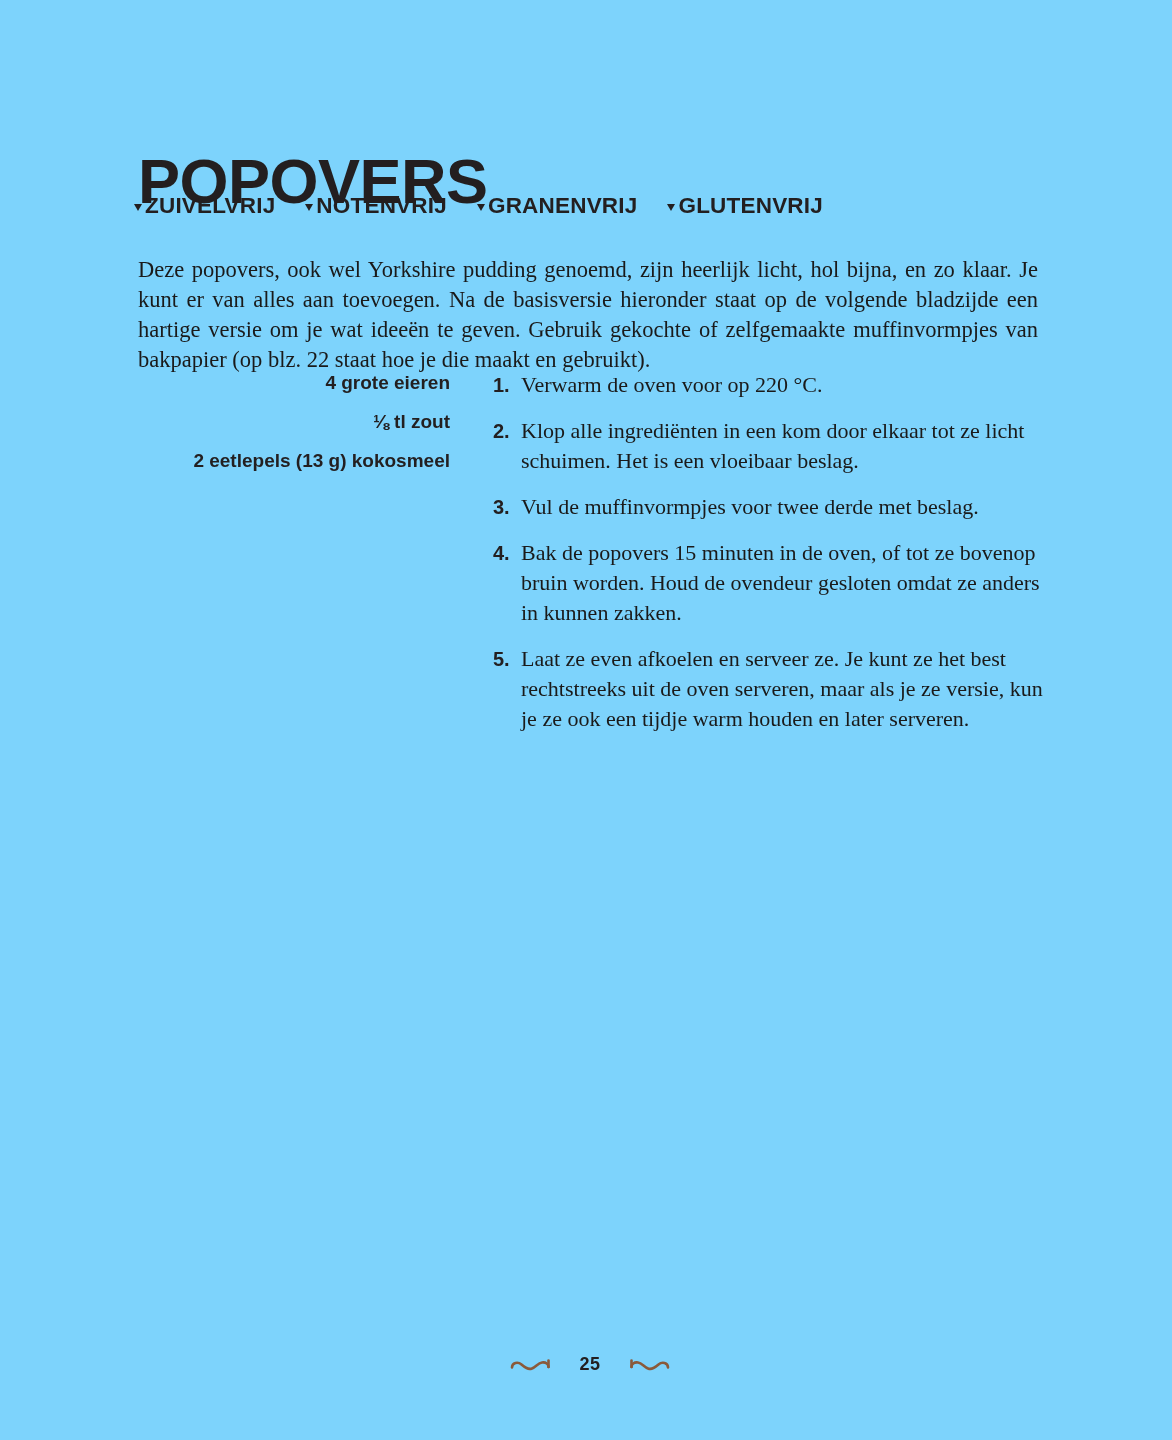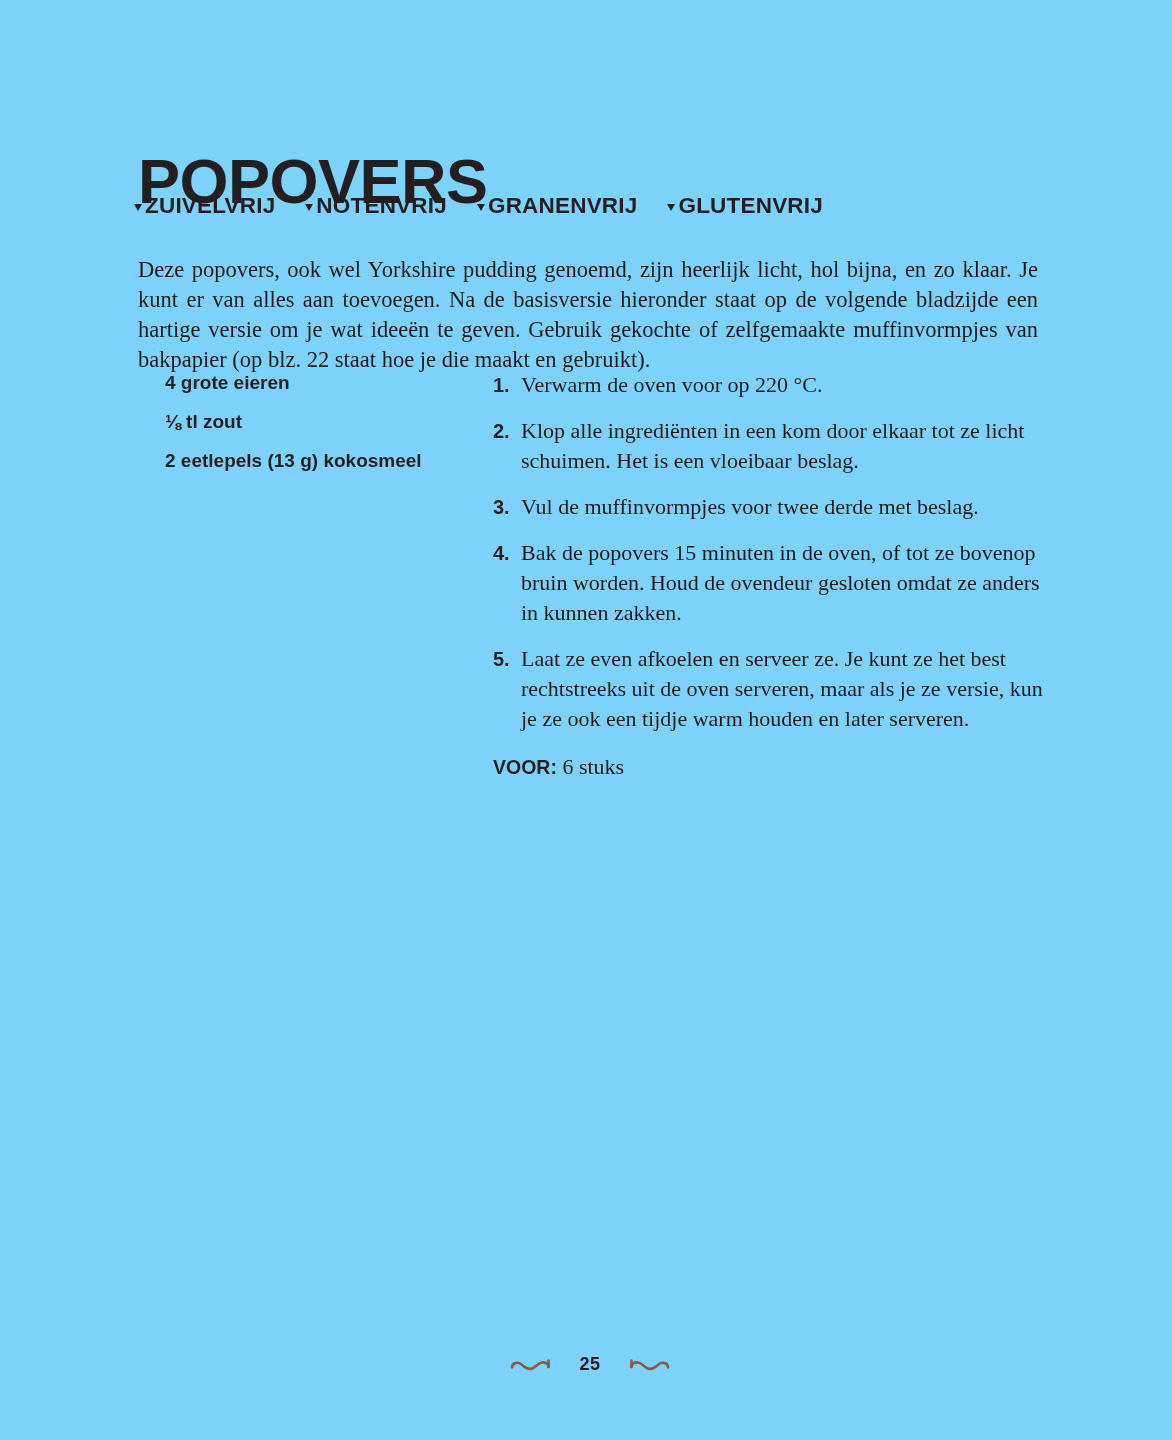--- a/index.html
+++ b/index.html
@@ -87,20 +87,21 @@
     left: 0;
     top: 370px;
     width: 1172px;
   }
 
   .col-ingredients {
     position: absolute;
     left: 165px;
     top: 0;
     width: 285px;
+    text-align: right;
   }
   .ingredient {
     font-family: "Liberation Sans", sans-serif;
     font-weight: 700;
     font-size: 19px;
     line-height: 25px;
     color: #231f20;
     margin-bottom: 14px;
   }
 
@@ -230,24 +231,20 @@
       </div>
       <div class="step">
         <span class="step-num">4.</span>
         <span>Bak de popovers 15 minuten in de oven, of tot ze bovenop bruin worden. Houd de ovendeur gesloten omdat ze anders in kunnen zakken.</span>
       </div>
       <div class="step">
         <span class="step-num">5.</span>
         <span>Laat ze even afkoelen en serveer ze. Je kunt ze het best rechtstreeks uit de oven serveren, maar als je ze versie, kun je ze ook een tijdje warm houden en later serveren.</span>
       </div>
 
-      <div class="meta">
-        <span class="meta-label">VOOR:</span>
-        <span>6 stuks</span>
-      </div>
 
 
     </div>
   </div>
 
   <div class="footer">
     <div class="footer-pagerow">
       <svg class="swash left" width="46" height="20" viewBox="0 0 46 20">
         <path d="M5 12.5 C5 7.5, 11 6.5, 14.5 9.5 C18 12.5, 21 15, 25 13.5
                  C29 12, 31 8, 35 7.5 C39 7, 41.5 9, 41.5 12" fill="none" stroke="#8a5a3b" stroke-width="2.6" stroke-linecap="round"></path>

